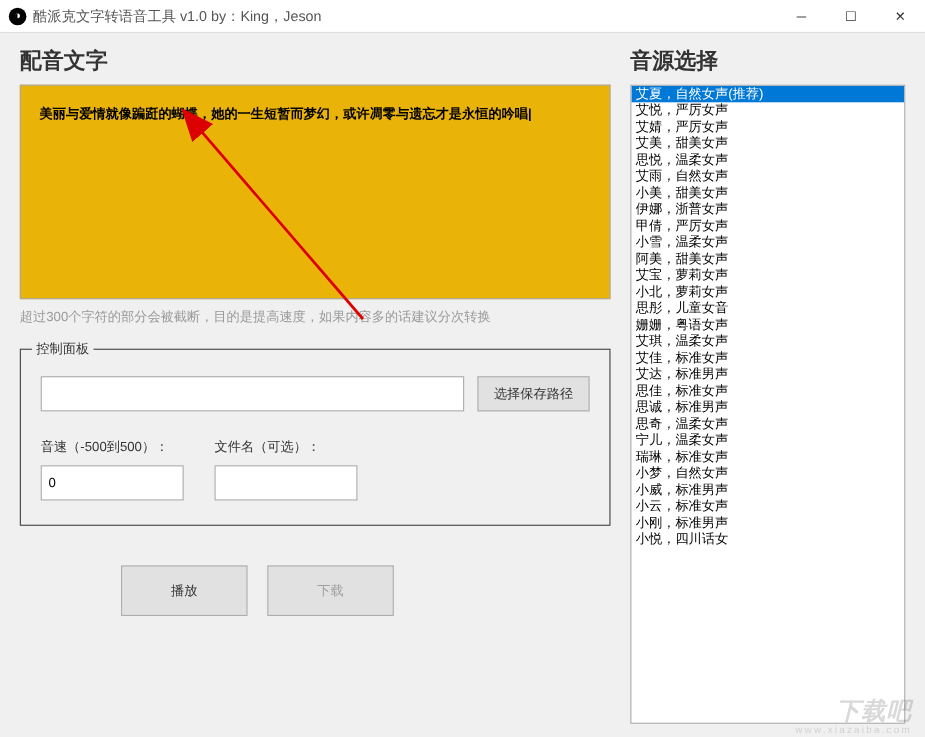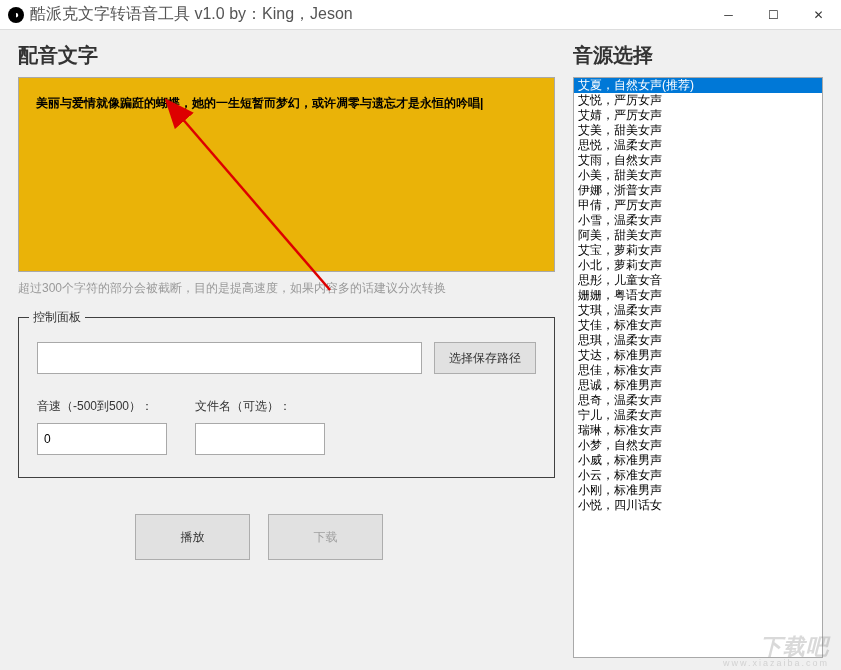--- a/index.html
+++ b/index.html
@@ -28,21 +28,21 @@
       border-radius: 50%;
       margin-right: 6px;
       display: flex;
       align-items: center;
       justify-content: center;
       color: #fff;
       font-size: 10px;
     }
     .titlebar-text {
       color: #555;
-      font-size: 16px;
+      font-size: 13px;
     }
     .win-controls {
       position: absolute;
       right: 0;
       top: 0;
       display: flex;
       height: 30px;
     }
     .win-btn {
       width: 45px;
@@ -161,21 +161,21 @@
       height: 32px;
       border: 1px solid #a9a9a9;
       background: #fff;
       padding: 0 6px;
       font-size: 12px;
     }
     .action-row {
       display: flex;
       gap: 18px;
       margin-top: 36px;
-      margin-left: 117px;
+      margin-left: 92px;
     }
     .action-btn {
       width: 115px;
       height: 46px;
     }
     .voice-list {
       flex: 1;
       border: 1px solid #a9a9a9;
       background: #fff;
       overflow-y: auto;
@@ -277,21 +277,20 @@
         <div class="voice-item">伊娜，浙普女声</div>
         <div class="voice-item">甲倩，严厉女声</div>
         <div class="voice-item">小雪，温柔女声</div>
         <div class="voice-item">阿美，甜美女声</div>
         <div class="voice-item">艾宝，萝莉女声</div>
         <div class="voice-item">小北，萝莉女声</div>
         <div class="voice-item">思彤，儿童女音</div>
         <div class="voice-item">姗姗，粤语女声</div>
         <div class="voice-item">艾琪，温柔女声</div>
         <div class="voice-item">艾佳，标准女声</div>
-        <div class="voice-item">思琪，温柔女声</div>
         <div class="voice-item">艾达，标准男声</div>
         <div class="voice-item">思佳，标准女声</div>
         <div class="voice-item">思诚，标准男声</div>
         <div class="voice-item">思奇，温柔女声</div>
         <div class="voice-item">宁儿，温柔女声</div>
         <div class="voice-item">瑞琳，标准女声</div>
         <div class="voice-item">小梦，自然女声</div>
         <div class="voice-item">小威，标准男声</div>
         <div class="voice-item">小云，标准女声</div>
         <div class="voice-item">小刚，标准男声</div>

